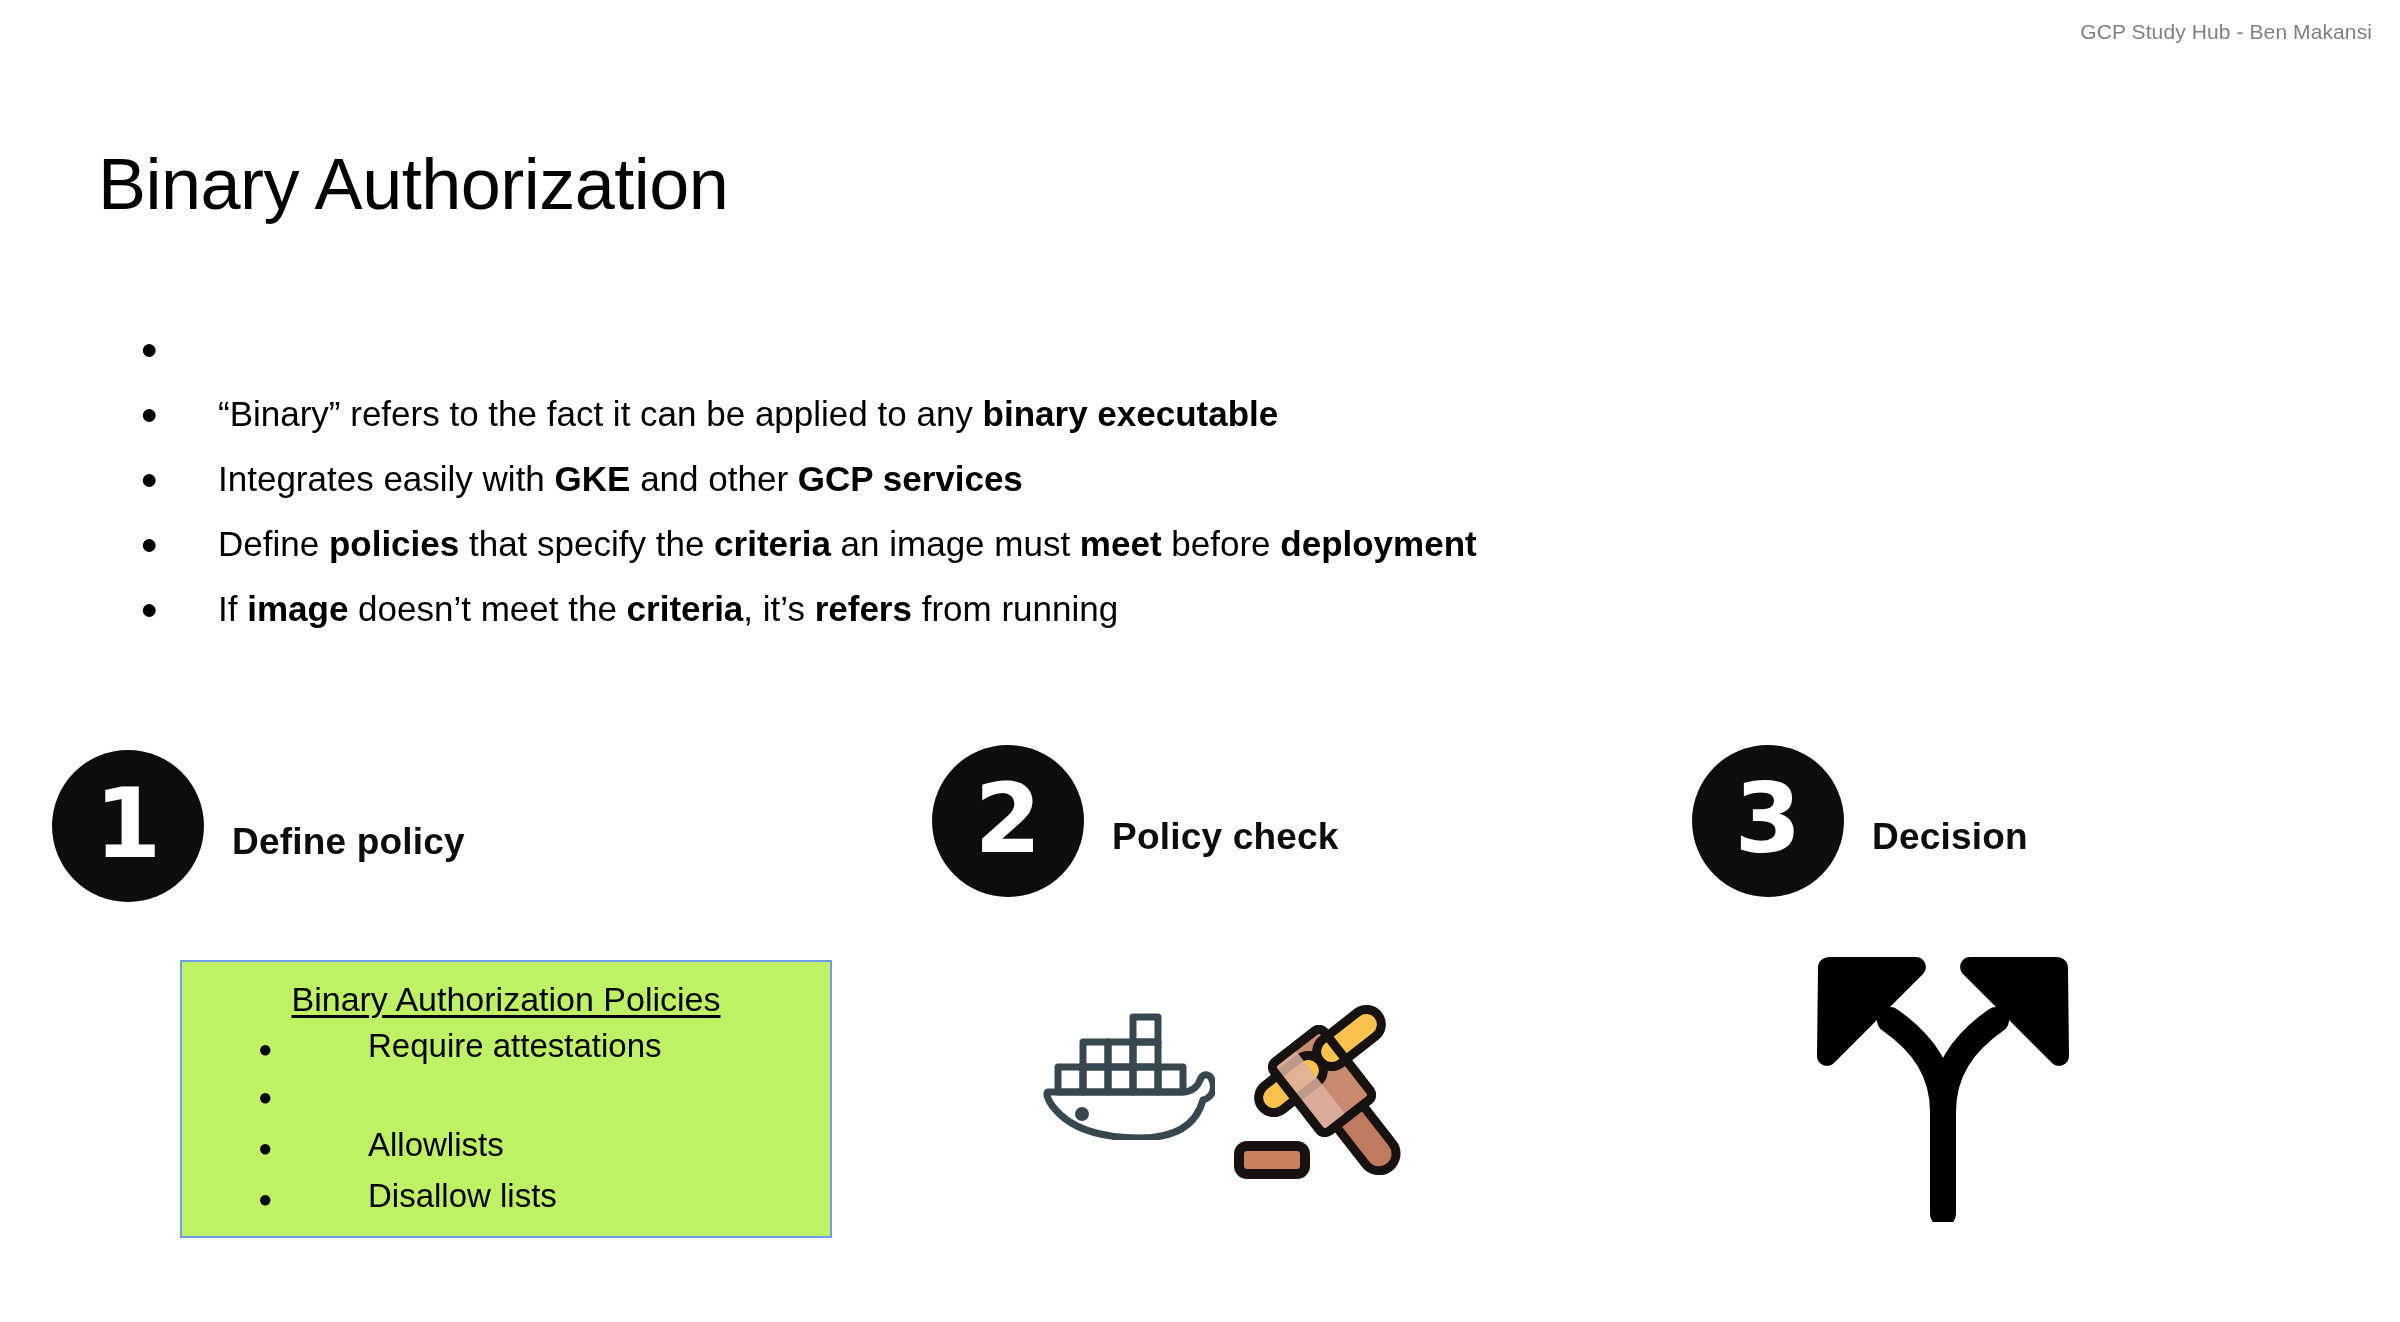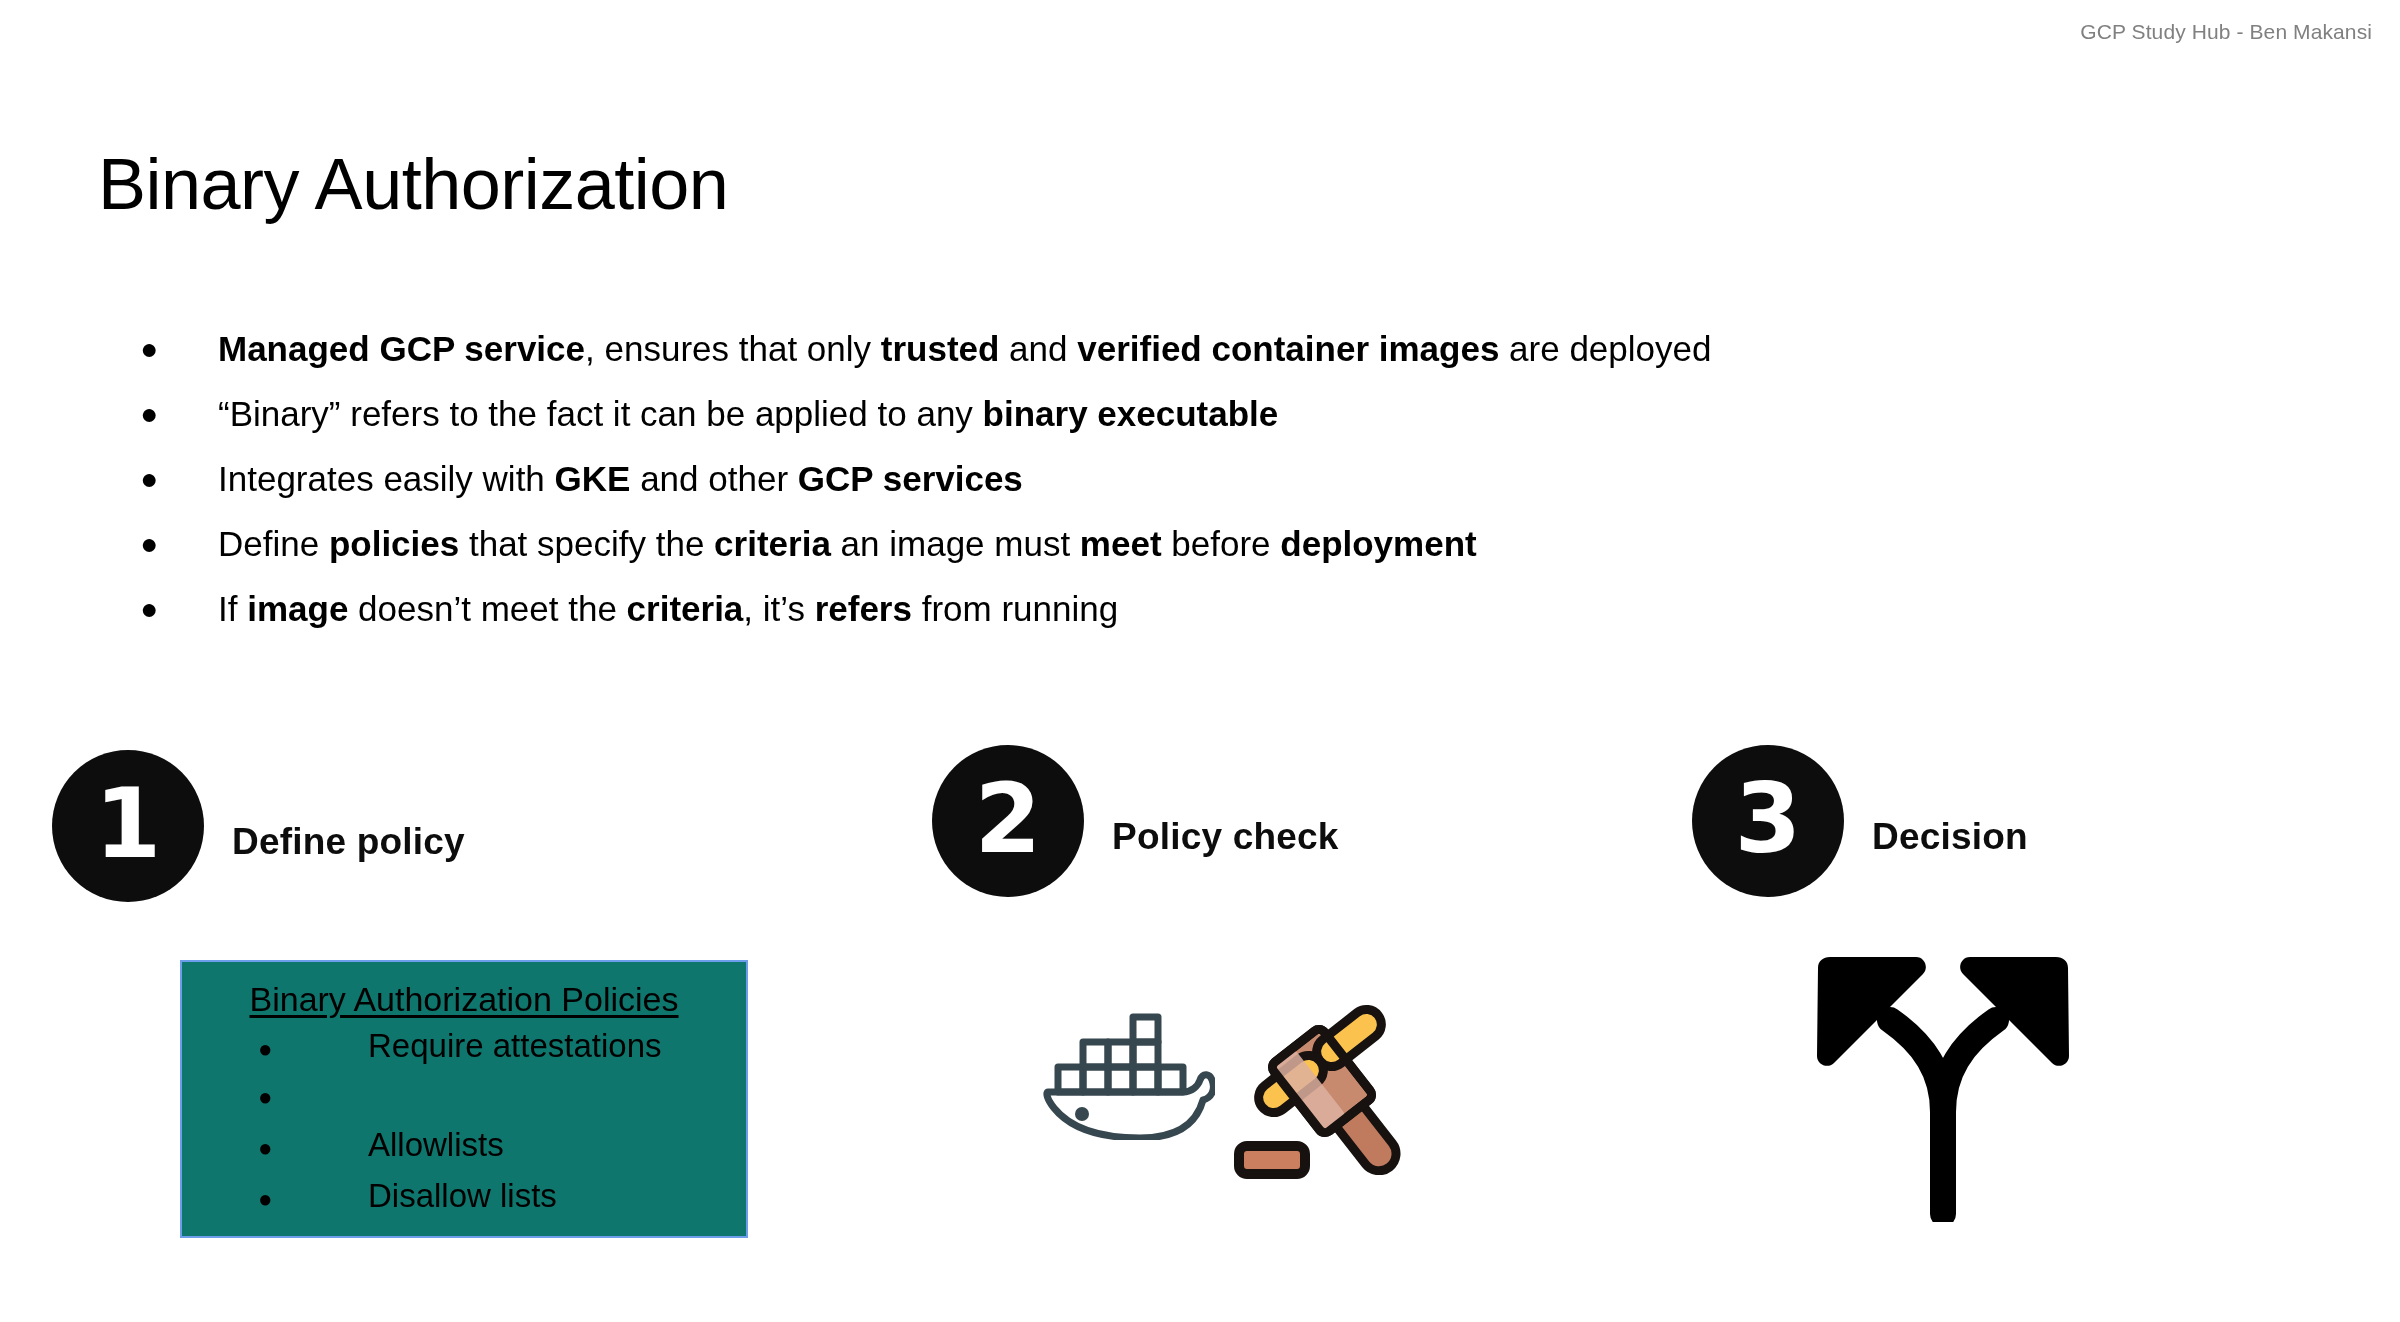--- a/index.html
+++ b/index.html
@@ -91,22 +91,22 @@
     color:#0d0d0d;
     white-space:nowrap;
     letter-spacing:.2px;
     margin-top:32px;
   }
 
   
   .policy-box{
     position:absolute;
     left:180px; top:960px;
-    width:568px; height:278px;
-    background:#0f766e;
+    width:652px; height:278px;
+    background:#bef264;
     border:2px solid #6d9eeb;
     padding:14px 0 8px 0;
   }
   .policy-box-title{
     text-align:center;
     font-size:34px;
     text-decoration:underline;
     text-underline-offset:4px;
     line-height:46px;
     color:#000;
@@ -138,21 +138,20 @@
 </head>
 <body>
 
 <div class="header-credit">GCP Study Hub - Ben Makansi</div>
 
 <div class="slide-title">Binary Authorization</div>
 
 <div class="bullets" id="bullet-list">
     <div class="bullet-row">
       <span class="bullet-dot">●</span>
-      <span class="bullet-text"><b>Managed GCP service</b><span>, ensures that only </span><b>trusted</b><span> and </span><b>verified container images</b><span> are deployed</span></span>
     </div>
     <div class="bullet-row">
       <span class="bullet-dot">●</span>
       <span class="bullet-text"><span>“Binary” refers to the fact it can be applied to any </span><b>binary executable</b></span>
     </div>
     <div class="bullet-row">
       <span class="bullet-dot">●</span>
       <span class="bullet-text"><span>Integrates easily with </span><b>GKE</b><span> and other </span><b>GCP services</b></span>
     </div>
     <div class="bullet-row">

